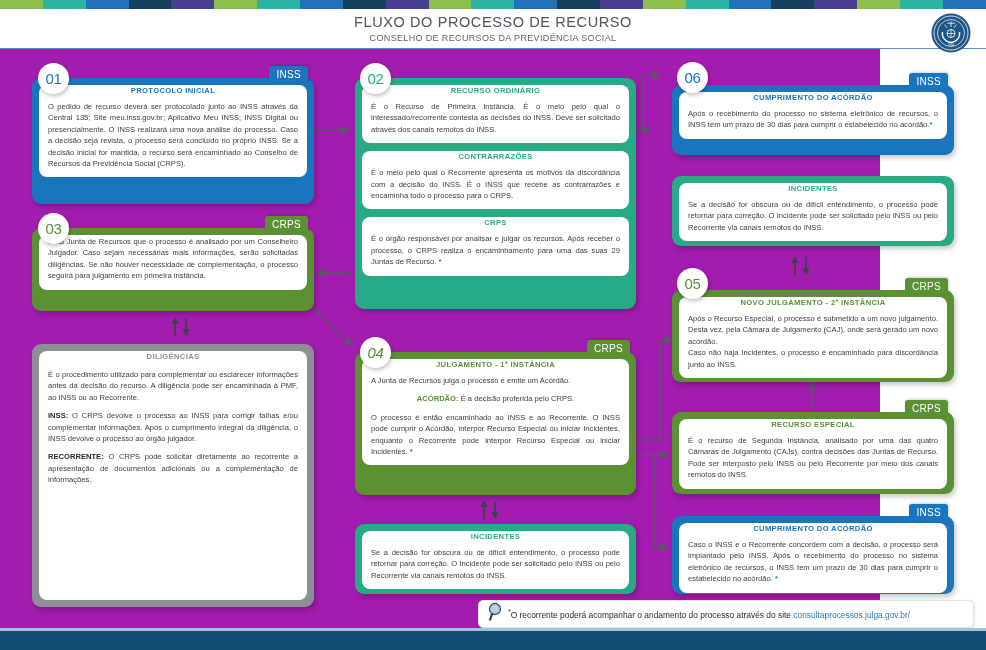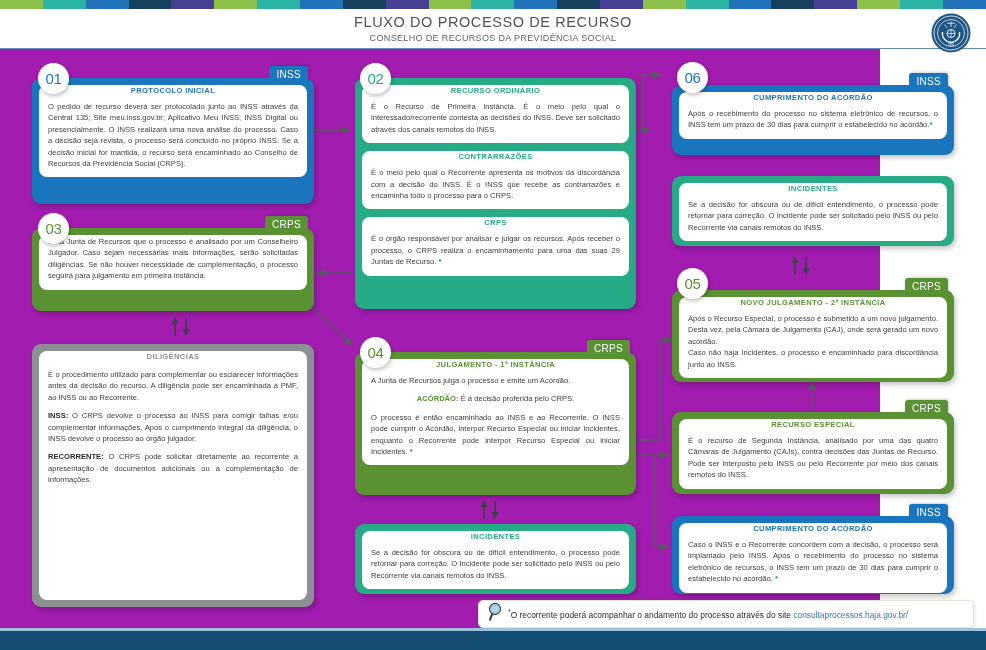--- a/index.html
+++ b/index.html
@@ -359,21 +359,21 @@
           <div class="pill">JULGAMENTO - 1ª INSTÂNCIA</div>
         </div>
         <div class="panel-body">
           <p style="text-align:left;">A Junta de Recursos julga o processo e emite um Acórdão.</p>
           <p class="center"><span class="kw-green">ACÓRDÃO:</span> <span>É a decisão proferida pelo CRPS.</span></p>
           <p>O processo é então encaminhado ao INSS e ao Recorrente. O INSS pode cumprir o Acórdão, interpor Recurso Especial ou iniciar Incidentes, enquanto o Recorrente pode interpor Recurso Especial ou iniciar Incidentes. <span class="star">*</span></p>
         </div>
       </div>
     </div>
   </div>
-  <div class="stepnum green" style="left:360px; top:337px;">04</div>
+  <div class="stepnum green" style="left:360px; top:337px;font-style:italic;">04</div>
 
   <div class="card teal" style="left:355px; top:524px; width:281px; height:70px;">
     <div class="panels">
       <div class="panel">
         <div class="panel-head">
           <div class="rail"></div>
           <div class="pill">INCIDENTES</div>
         </div>
         <div class="panel-body">
           <p>Se a decisão for obscura ou de difícil entendimento, o processo pode retornar para correção. O Incidente pode ser solicitado pelo INSS ou pelo Recorrente via canais remotos do INSS.</p>
@@ -461,21 +461,21 @@
 
   <div id="footnote">
     <div id="footnote-icon">
       <svg width="16" height="20" viewBox="0 0 16 20">
         <circle cx="8" cy="7" r="5.6" fill="#9cc4d8" stroke="#3a4a55" stroke-width="1.1"></circle>
         <circle cx="8" cy="7" r="3.4" fill="#b7d4e4"></circle>
         <line x1="5.2" y1="11.6" x2="2.8" y2="18.5" stroke="#2e3a44" stroke-width="2"></line>
       </svg>
     </div>
     <div id="footnote-text">
-      <span class="lead-star">*</span><span>O recorrente poderá acompanhar o andamento do processo através do site </span><span id="footnote-link">consultaprocessos.haja.gov.br/</span>
+      <span class="lead-star">*</span><span>O recorrente poderá acompanhar o andamento do processo através do site </span><span id="footnote-link">consultaprocessos.julga.gov.br/</span>
     </div>
   </div>
 
   <div id="bottombar">
     <div id="bottombar-inner"></div>
   </div>
 
 </div>
 
 </body></html>

